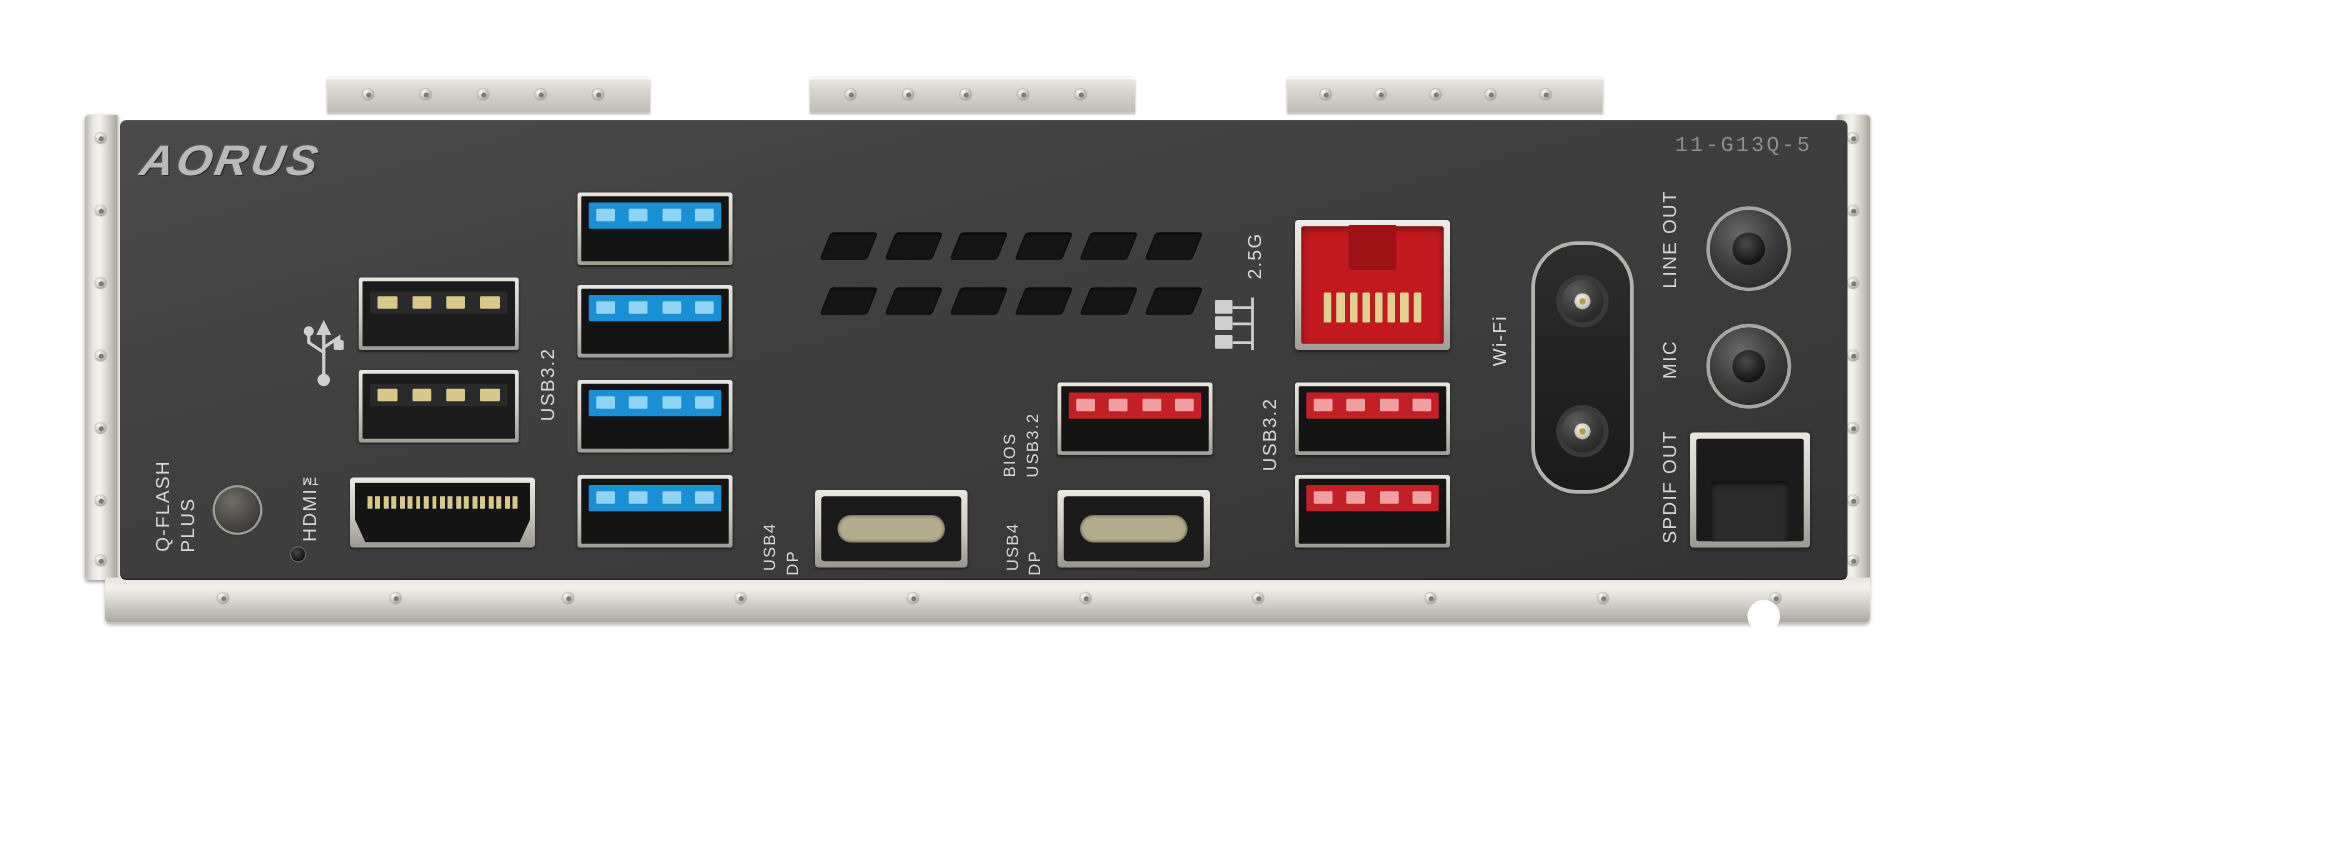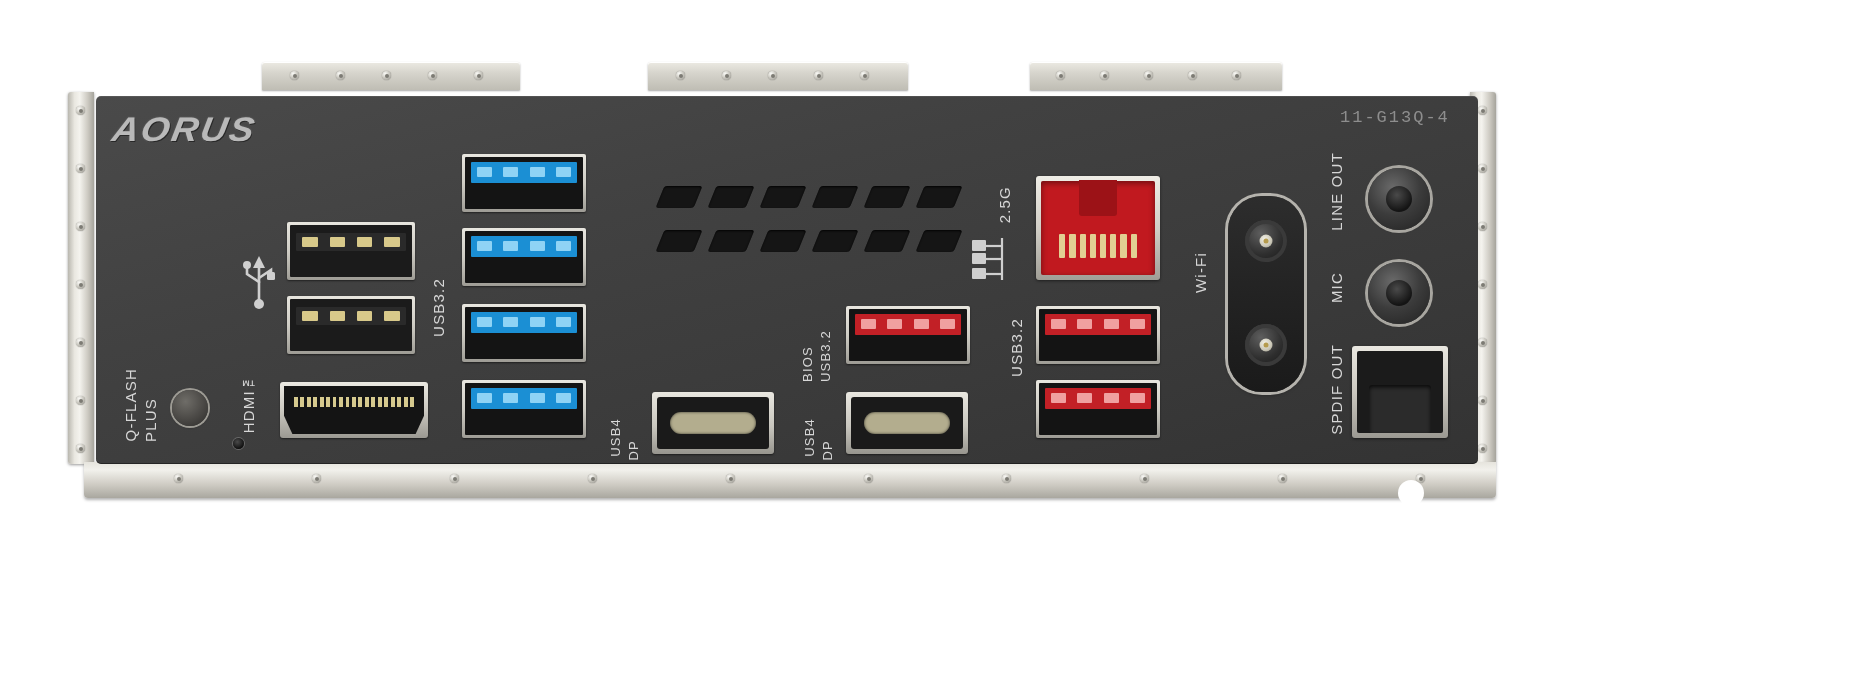--- a/index.html
+++ b/index.html
@@ -223,21 +223,21 @@
     <span class="rivet" style="left:918px;top:12px"></span>
     <span class="rivet" style="left:1056px;top:12px"></span>
     <span class="rivet" style="left:1194px;top:12px"></span>
     <span class="rivet" style="left:1332px;top:12px"></span>
   </div>
   <div class="notch-cut" style="left:1398px;top:480px;"></div>
 
   <div class="face"></div>
 
   <div class="aorus">AORUS</div>
-  <div class="serial">11-G13Q-4</div>
+  <div class="serial">11-G13Q-5</div>
 
   <div class="vlabel" style="left:122px;top:368px;">Q-FLASH</div>
   <div class="vlabel" style="left:142px;top:398px;">PLUS</div>
   <div class="qbtn" style="left:172px;top:390px;"></div>
   <div class="qled" style="left:233px;top:438px;"></div>
 
   <div class="vlabel" style="left:240px;top:372px;">HDMI™</div>
 
   <div class="usb-icon" style="left:238px;top:252px;width:42px;height:60px;">
     <svg width="42" height="60" viewBox="0 0 42 60">

